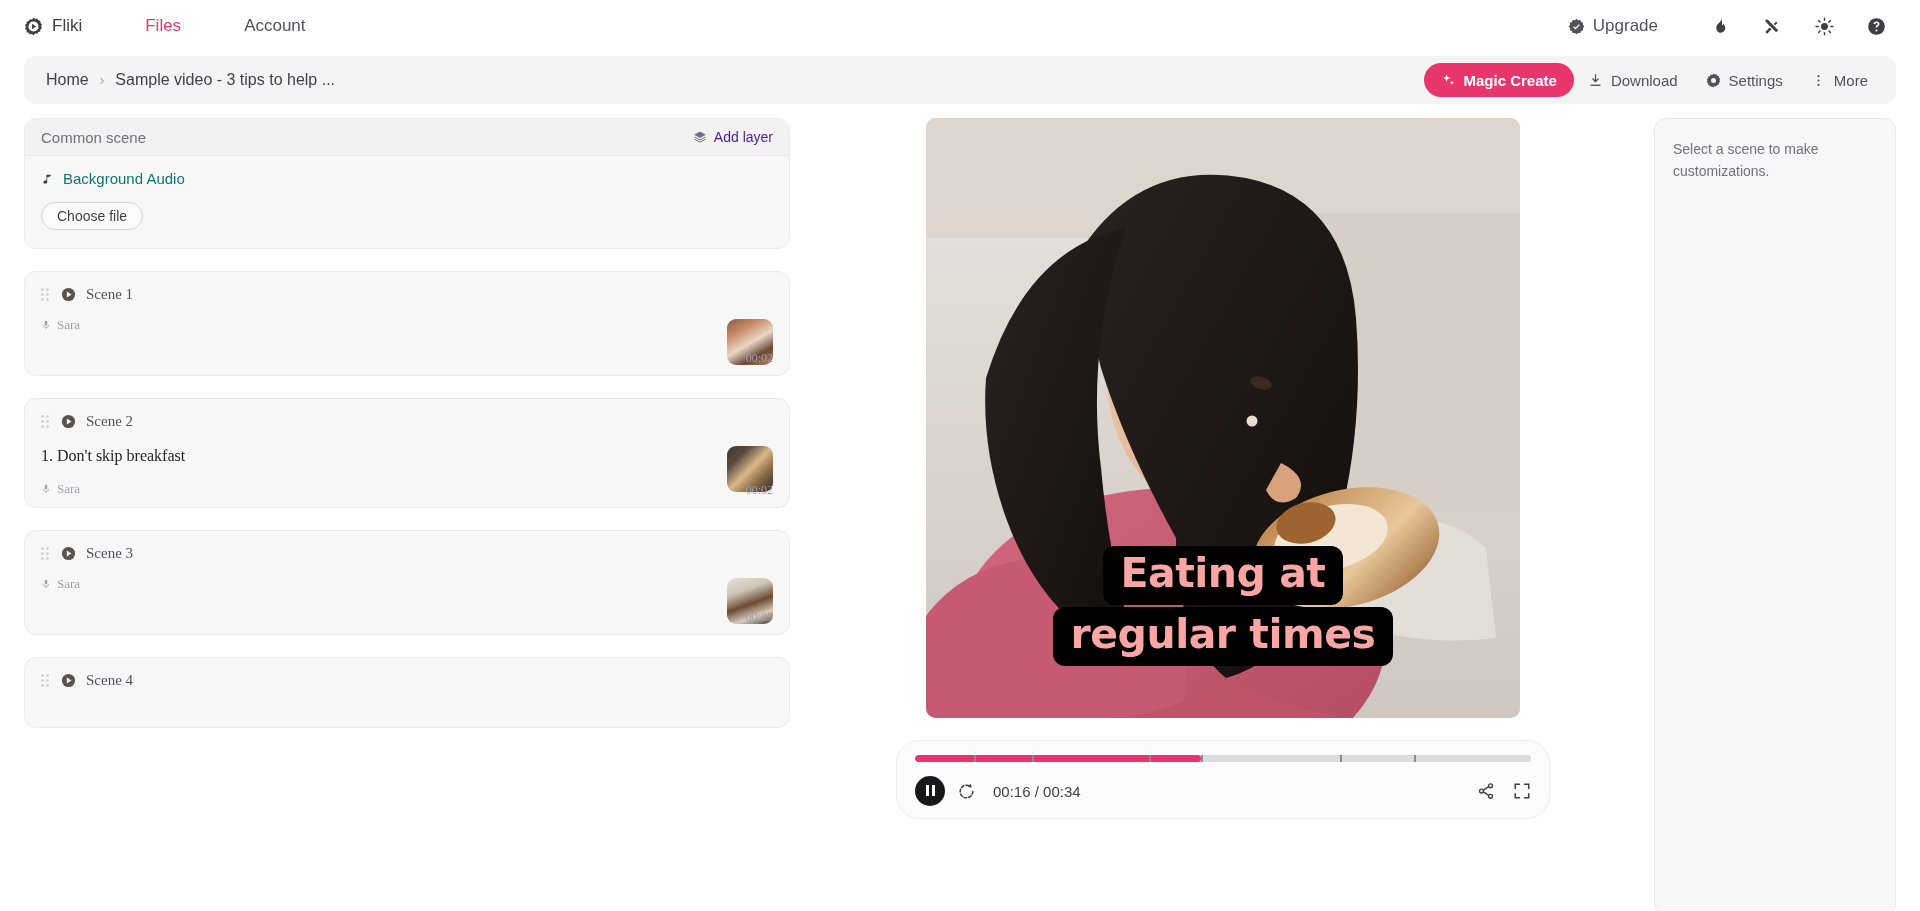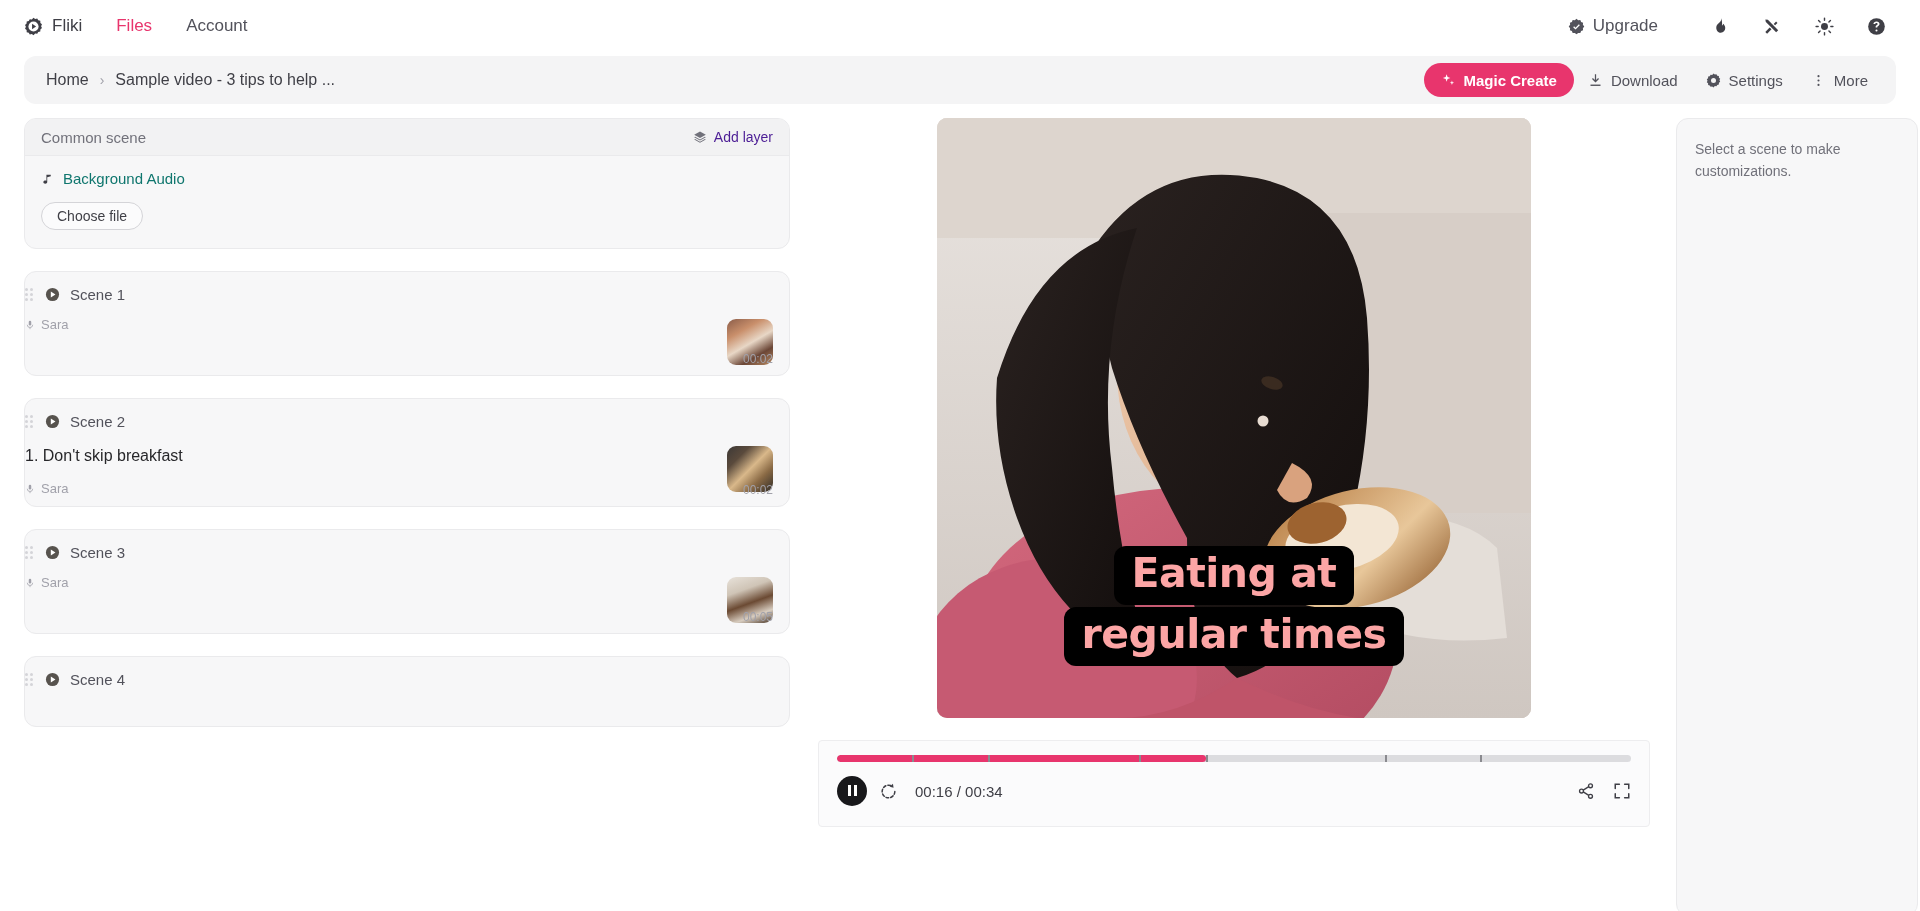--- a/index.html
+++ b/index.html
@@ -24,20 +24,21 @@
     display: flex; align-items: center; gap: 9px;
     margin-right: 34px;
   }
   .brand-name {
     font-size: 17px; color: #3f3f46; font-weight: 400;
   }
   .nav-link {
     font-size: 17px; color: #52525b;
     margin-right: 34px; cursor: pointer;
     font-weight: 400;
+    margin-left: 29px;
   }
   .nav-link.active { color: #e8356d; }
   .nav-right {
     margin-left: auto;
     display: flex; align-items: center; gap: 0px;
   }
   .upgrade {
     display: flex; align-items: center; gap: 8px;
     font-size: 17px; color: #52525b; cursor: pointer;
     margin-right: 30px;
@@ -139,23 +140,24 @@
     font-size: 14px; cursor: pointer;
     font-family: "Liberation Sans", sans-serif;
   }
 
   
   .scene-card {
     background: #f7f7f8;
     border: 1px solid #eaeaec;
     border-radius: 12px;
     margin-top: 22px;
-    padding: 14px 16px 10px 0;
+    padding: 14px 16px 10px 16px;
     position: relative;
     cursor: pointer;
+    font-family: Liberation Serif, serif;
   }
   .scene-head {
     display: flex; align-items: center; gap: 10px;
     margin-bottom: 14px;
   }
   .drag-dots {
     display: grid;
     grid-template-columns: repeat(2, 3px);
     grid-template-rows: repeat(3, 3px);
     gap: 2px;
@@ -211,26 +213,26 @@
     padding: 4px 18px 8px 18px;
     border-radius: 12px;
     letter-spacing: -0.5px;
     line-height: 1.15;
     white-space: nowrap;
     font-family: "DejaVu Sans", sans-serif;
   }
 
   
   .player {
-    width: 832px;
+    width: 654px;
     margin-top: 22px;
     background: #fbfbfc;
     border: 1px solid #ededef;
-    border-radius: 4px;
-    padding: 14px 18px 20px 18px;
+    border-radius: 23px;
+    padding: 14px 18px 12px 18px;
   }
   .track {
     position: relative;
     height: 7px;
     background: #dcdcdf;
     border-radius: 4px;
     cursor: pointer;
     overflow: hidden;
   }
   .track-fill {

